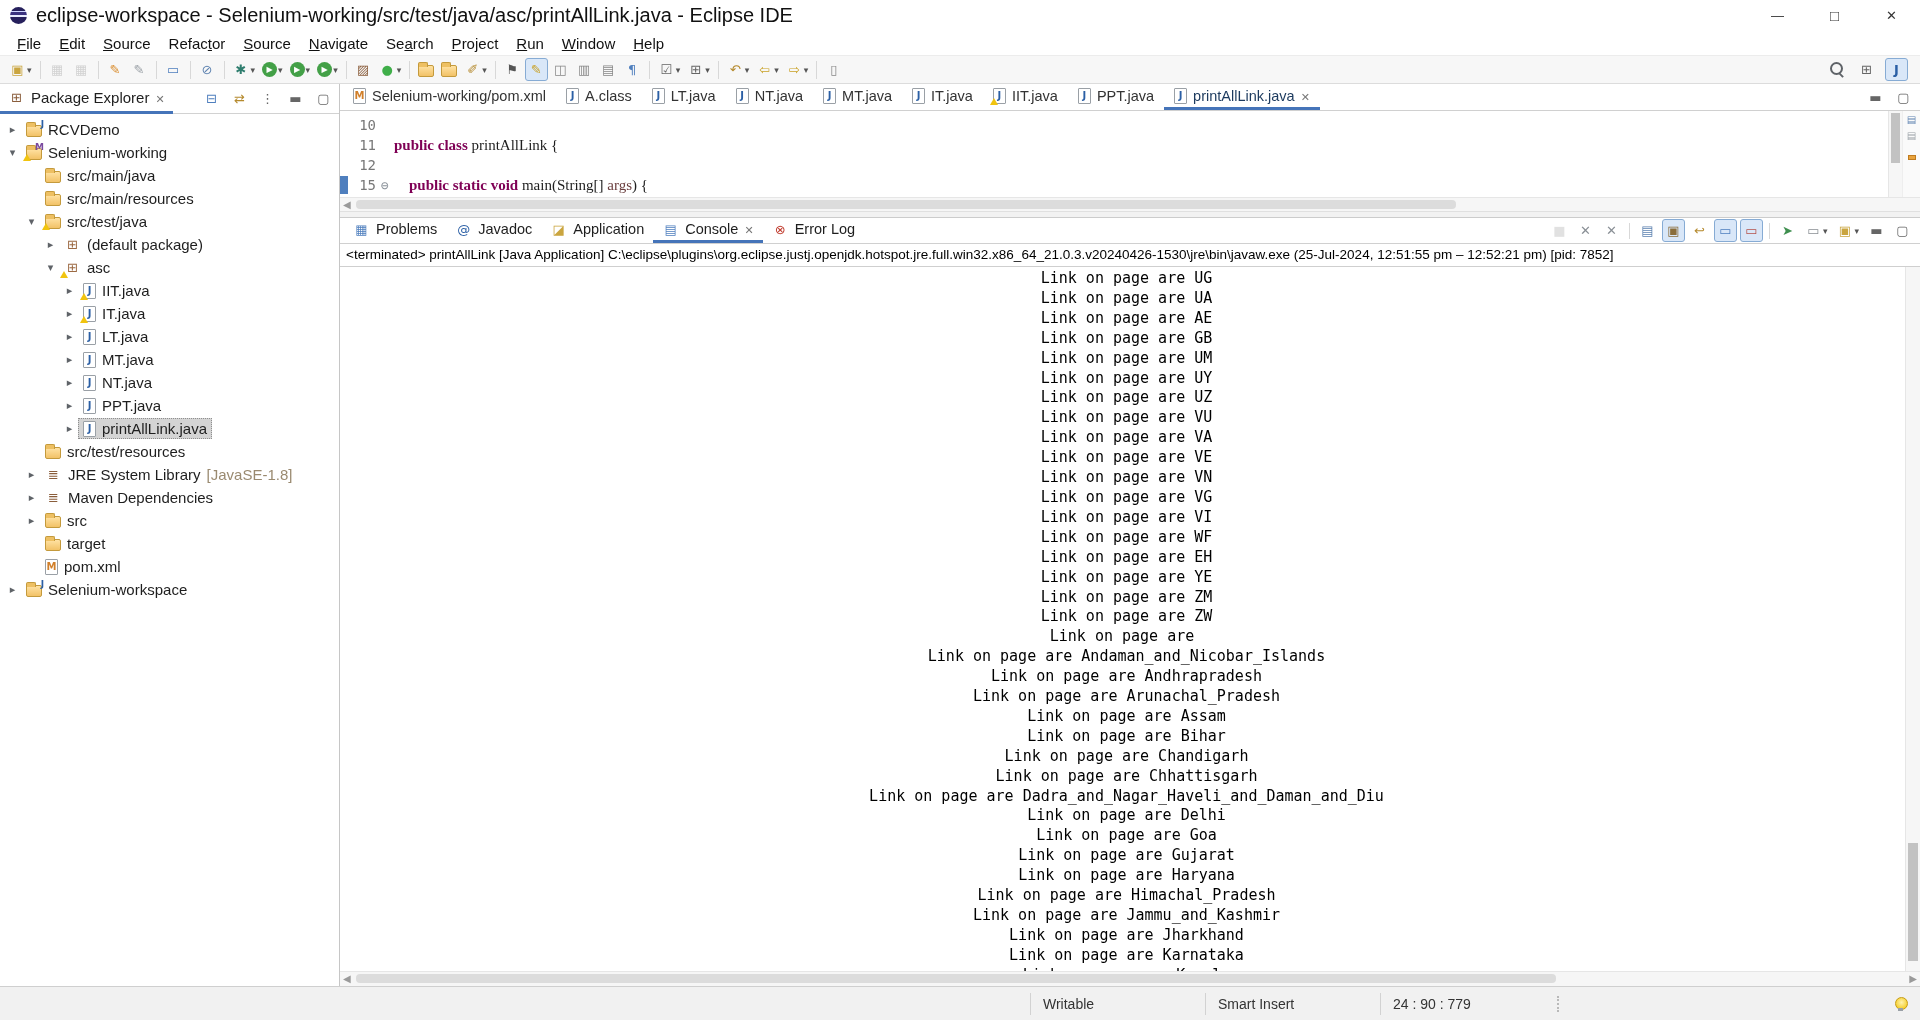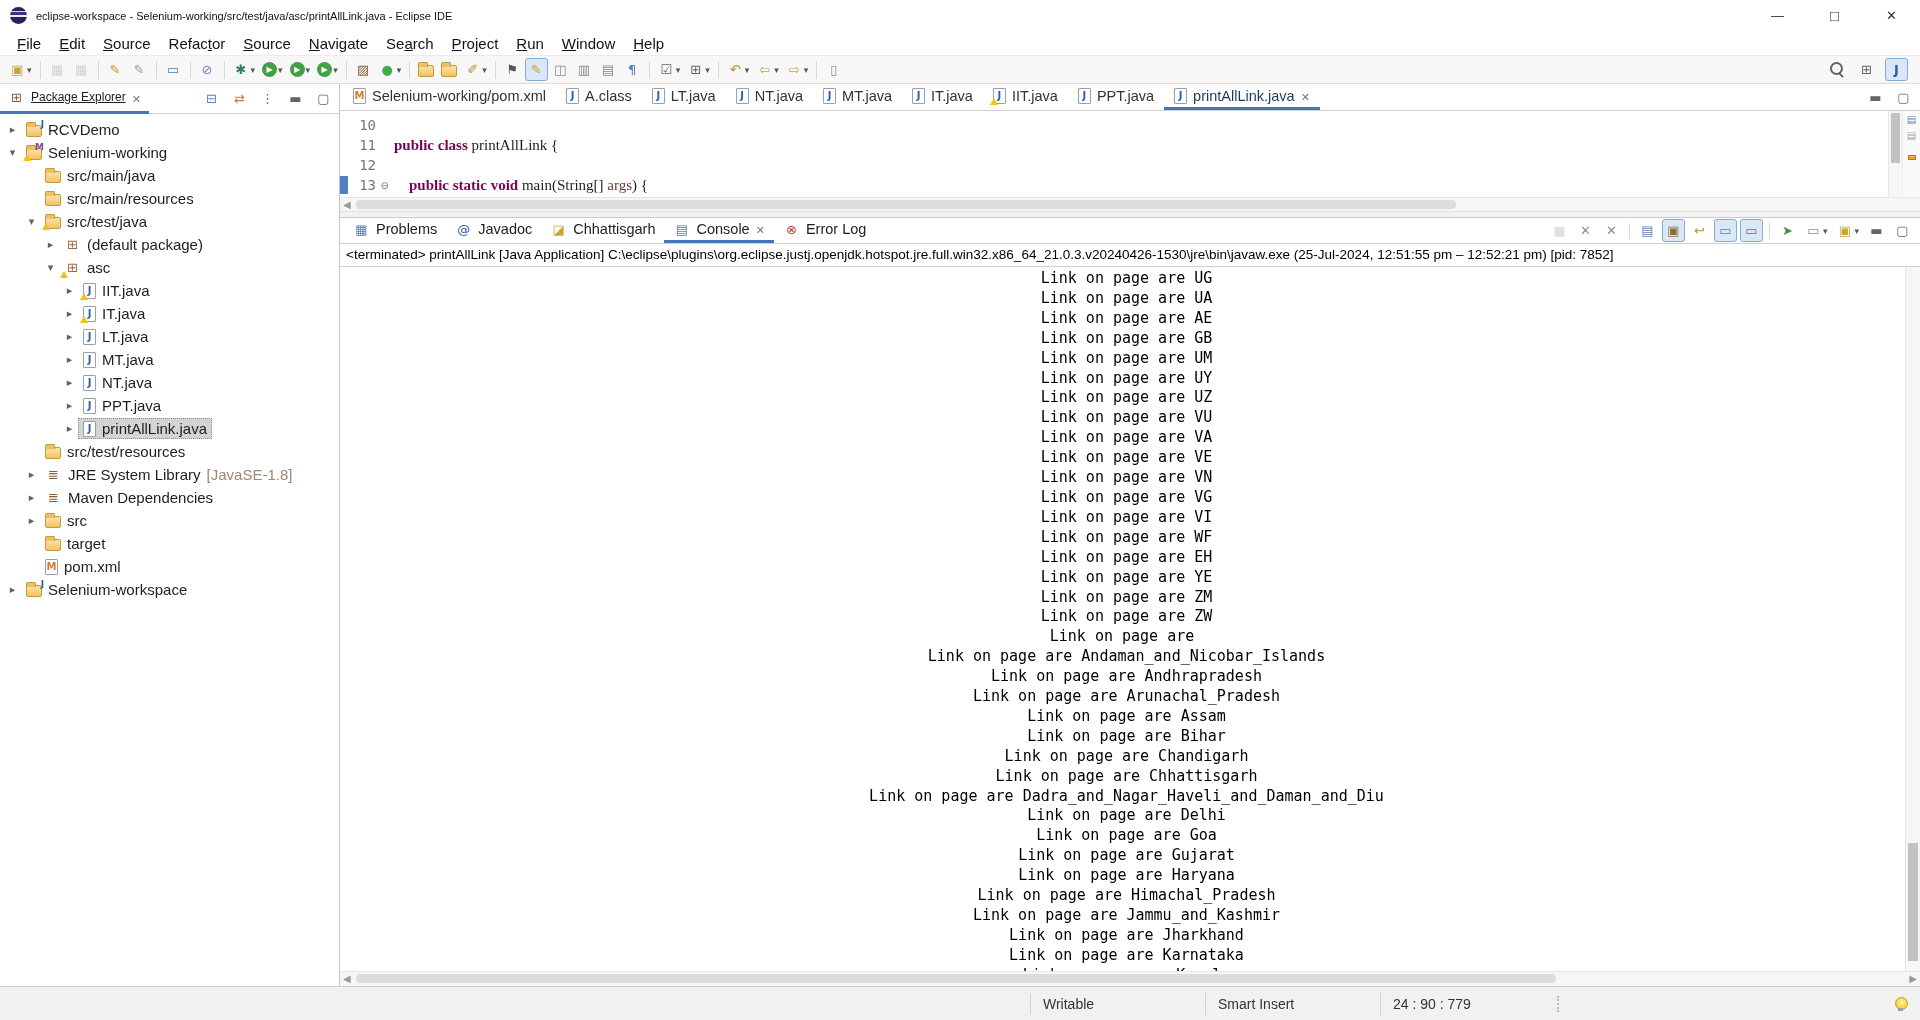--- a/index.html
+++ b/index.html
@@ -4,21 +4,21 @@
 <style>
   *{margin:0;padding:0;box-sizing:border-box;}
   html,body{width:1920px;height:1020px;overflow:hidden;}
   body{font-family:"Liberation Sans",sans-serif;font-size:15px;color:#1e1e1e;background:#fff;}
   .app{width:1920px;height:1020px;display:flex;flex-direction:column;background:#fff;}
 
   
   .titlebar{height:31px;display:flex;align-items:center;background:#fff;padding-left:10px;gap:9px;flex:none;}
   .app-icon{width:17px;height:17px;border-radius:50%;flex:none;
     background:linear-gradient(180deg,#26205c 0%,#26205c 22%,#cfd6ff 22%,#cfd6ff 30%,#3b3380 30%,#3b3380 50%,#e8ecff 50%,#e8ecff 60%,#26205c 60%,#26205c 100%);}
-  .title-text{font-size:11px;color:#111;}
+  .title-text{font-size:20px;color:#111;}
   .win-controls{margin-left:auto;display:flex;height:31px;}
   .win-btn{width:57px;height:31px;display:flex;align-items:center;justify-content:center;font-size:13px;color:#333;}
   .wc-min::before{content:"—";}
   .wc-max::before{content:"□";font-size:15px;}
   .wc-close::before{content:"✕";}
 
   
   .menubar{height:24px;display:flex;align-items:center;background:#fff;padding-left:8px;flex:none;}
   .menu-item{padding:2px 9px;font-size:15px;color:#111;}
 
@@ -43,21 +43,21 @@
   .sh-page::after{content:attr(data-letter);font-size:10px;font-weight:bold;color:var(--lc,#2b5fa5);}
   .sh-search::before{content:"";width:9px;height:9px;border:2px solid #5f6368;border-radius:50%;position:absolute;top:1px;left:2px;}
   .sh-search::after{content:"";width:2px;height:6px;background:#5f6368;transform:rotate(-45deg);position:absolute;bottom:0;right:3px;}
   .wbadge{position:absolute;left:-4px;bottom:-2px;width:0;height:0;border-left:4px solid transparent;border-right:4px solid transparent;border-bottom:7px solid #f1c40f;}
 
   
   .workbench{flex:1;display:flex;min-height:0;background:#fff;}
   .sidebar{width:340px;flex:none;border-right:1px solid #c6c6c6;display:flex;flex-direction:column;background:#fff;}
   .view-header{height:30px;display:flex;align-items:center;border-bottom:1px solid #d2d2d2;background:#fff;flex:none;}
   .view-tab{height:30px;display:flex;align-items:center;gap:6px;padding:0 8px;border-bottom:3px solid var(--accent);}
-  .view-title{font-size:12px;text-decoration:underline;}
+  .view-title{font-size:15px;}
   .close::before{content:"✕";font-size:11px;color:#777;}
   .view-tools{margin-left:auto;display:flex;align-items:center;gap:5px;padding-right:4px;}
 
   .tree{flex:1;padding-top:4px;overflow:hidden;font-size:15px;white-space:nowrap;}
   .tree-row{display:flex;align-items:center;height:23px;padding-left:4px;}
   .tree-arrow{width:17px;text-align:center;color:#5f6368;font-size:11px;flex:none;}
   .tree-content{display:flex;align-items:center;gap:6px;padding:1px 4px;border:1px solid transparent;}
   .tree-row.selected .tree-content{background:var(--selection);border:1px dotted #8f8f8f;}
   .tree-suffix{color:#9a8a70;}
 
@@ -549,21 +549,21 @@
               <span class="codetext"><span class="seg-k">public class </span><span class="seg-p">printAllLink {</span></span>
             </div>
             <div class="cl">
               <span class="lmark"></span>
               <span class="lnum">12</span>
               <span class="lfold"></span>
               <span class="codetext"></span>
             </div>
             <div class="cl cur">
               <span class="lmark"></span>
-              <span class="lnum">13</span>
+              <span class="lnum">15</span>
               <span class="lfold">⊖</span>
               <span class="codetext"><span class="seg-p">    </span><span class="seg-k">public static void </span><span class="seg-p">main(String[] </span><span class="seg-v">args</span><span class="seg-p">) {</span></span>
             </div>
           </div>
         <div class="editor-vscroll">
           <div class="thumb"></div>
         </div>
         <div class="overview-ruler" id="overview-ruler">
           <span class="ov-warn"></span>
         <span class="icon" style="color: rgb(93, 130, 176); width: 14px; height: 14px; font-size: 10px;">▤</span>
@@ -584,21 +584,21 @@
               <div class="ctab">
                 <span class="icon" style="color: rgb(79, 127, 190);">▦</span>
                 <span>Problems</span>
               </div>
               <div class="ctab">
                 <span class="icon" style="color: rgb(43, 95, 165);">@</span>
                 <span>Javadoc</span>
               </div>
               <div class="ctab">
                 <span class="icon" style="color: rgb(202, 165, 63);">◪</span>
-                <span>Chhattisgarh</span>
+                <span>Application</span>
               </div>
               <div class="ctab active">
                 <span class="icon" style="color: rgb(79, 127, 190);">▤</span>
                 <span>Console</span>
                 <span class="close"></span>
               </div>
               <div class="ctab">
                 <span class="icon" style="color: rgb(192, 57, 43);">⊗</span>
                 <span>Error Log</span>
               </div>

